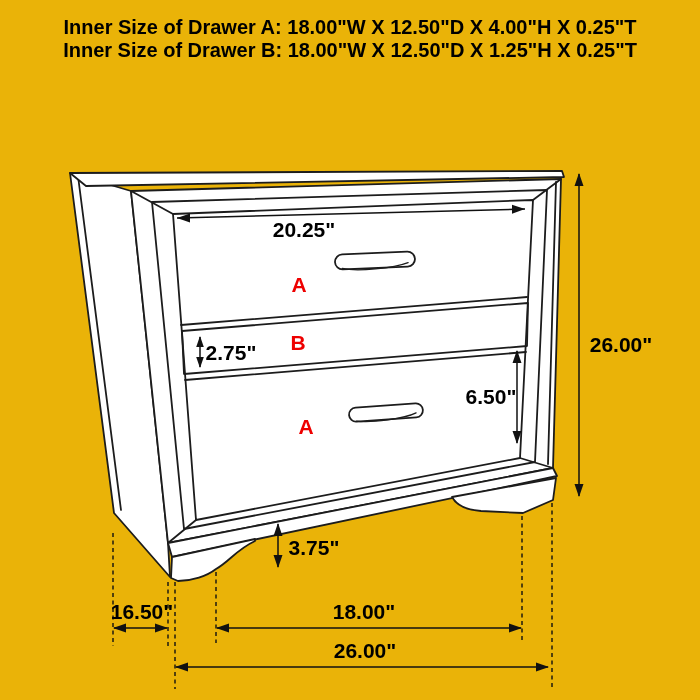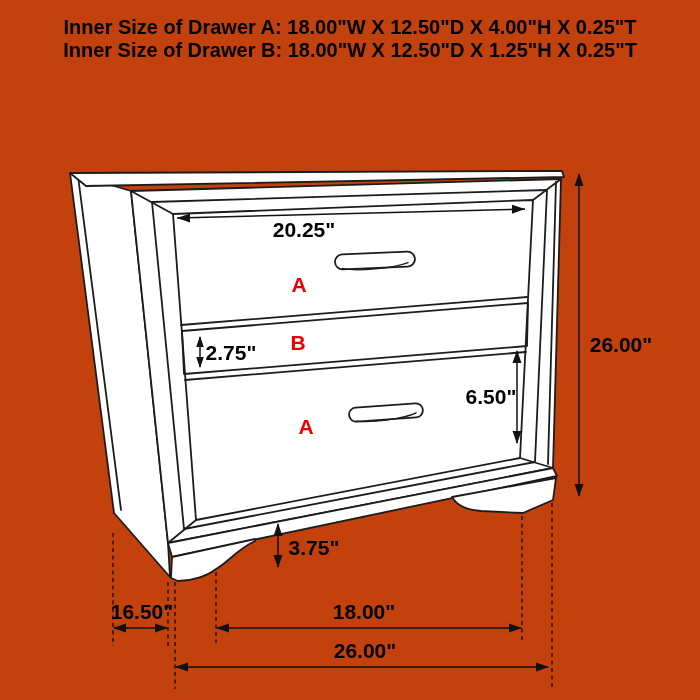--- a/index.html
+++ b/index.html
@@ -1,16 +1,16 @@
 <!DOCTYPE html>
 <html><head>
 <meta charset="utf-8">
 <style>
   html,body{margin:0;padding:0;background:#ffffff;}
-  #stage{position:relative;width:700px;height:700px;background:#c2410c;overflow:hidden;}
+  #stage{position:relative;width:700px;height:700px;background:#eab308;overflow:hidden;}
   svg{display:block;}
   .struct{stroke:#1c1c1c;stroke-width:1.8;fill:none;stroke-linejoin:round;stroke-linecap:round;}
   .fillw{fill:#ffffff;}
   .dim{stroke:#111111;stroke-width:1.5;fill:none;}
   .head{fill:#111111;stroke:none;}
   .dotted{stroke:#111111;stroke-width:1.4;fill:none;stroke-dasharray:4 3.5;}
   .dimtext{font-family:"Liberation Sans","DejaVu Sans",sans-serif;font-weight:bold;font-size:21px;fill:#000000;text-anchor:middle;}
   .titletext{font-family:"Liberation Sans","DejaVu Sans",sans-serif;font-weight:bold;font-size:20px;fill:#000000;text-anchor:middle;}
   .redletter{font-family:"Liberation Sans","DejaVu Sans",sans-serif;font-weight:bold;font-size:21px;fill:#ee0000;text-anchor:middle;}
   .halo{fill:#ffffff;opacity:0.85;stroke:none;}

